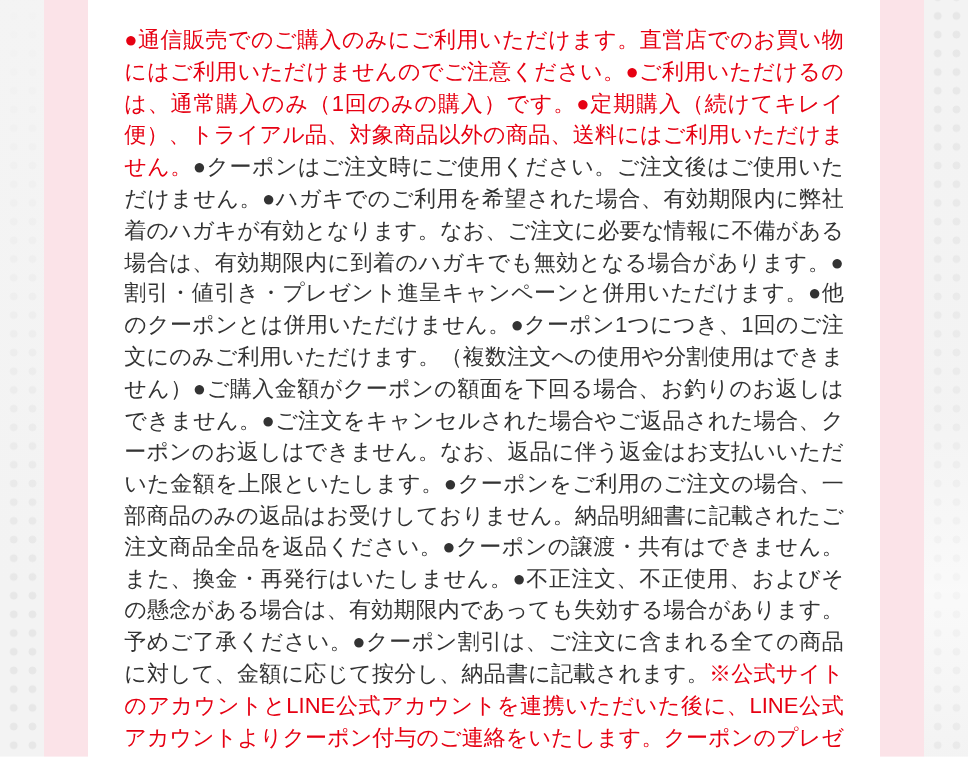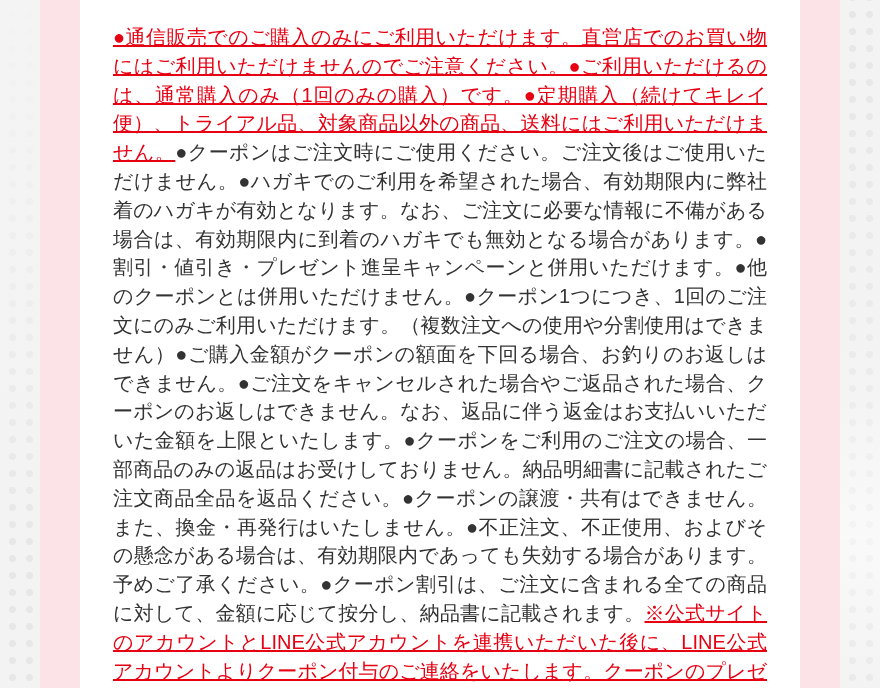--- a/index.html
+++ b/index.html
@@ -54,21 +54,21 @@
   .terms {
     margin: 0;
     font-size: 20px;
     line-height: 28.8px;
     font-weight: 500;
     color: #333333;
     text-align: justify;
     letter-spacing: 0;
     word-break: break-all;
   }
-  .terms .red { color: #e60012; text-decoration: underline; }
+  .terms .red { color: #e60012; }
 </style>
 </head>
 <body>
 
 <div class="page">
   <div class="side side-left"></div>
   <div class="band band-left"></div>
   <main class="card">
     <p class="terms"><span class="red">●通信販売でのご購入のみにご利用いただけます。直営店でのお買い物にはご利用いただけませんのでご注意ください。●ご利用いただけるのは、通常購入のみ（1回のみの購入）です。●定期購入（続けてキレイ便）、トライアル品、対象商品以外の商品、送料にはご利用いただけません。</span><span>●クーポンはご注文時にご使用ください。ご注文後はご使用いただけません。●ハガキでのご利用を希望された場合、有効期限内に弊社着のハガキが有効となります。なお、ご注文に必要な情報に不備がある場合は、有効期限内に到着のハガキでも無効となる場合があります。●割引・値引き・プレゼント進呈キャンペーンと併用いただけます。●他のクーポンとは併用いただけません。●クーポン1つにつき、1回のご注文にのみご利用いただけます。（複数注文への使用や分割使用はできません）●ご購入金額がクーポンの額面を下回る場合、お釣りのお返しはできません。●ご注文をキャンセルされた場合やご返品された場合、クーポンのお返しはできません。なお、返品に伴う返金はお支払いいただいた金額を上限といたします。●クーポンをご利用のご注文の場合、一部商品のみの返品はお受けしておりません。納品明細書に記載されたご注文商品全品を返品ください。●クーポンの譲渡・共有はできません。また、換金・再発行はいたしません。●不正注文、不正使用、およびその懸念がある場合は、有効期限内であっても失効する場合があります。予めご了承ください。●クーポン割引は、ご注文に含まれる全ての商品に対して、金額に応じて按分し、納品書に記載されます。</span><span class="red">※公式サイトのアカウントとLINE公式アカウントを連携いただいた後に、LINE公式アカウントよりクーポン付与のご連絡をいたします。クーポンのプレゼントはお一人様1回限りとなります。</span></p>
   </main>

